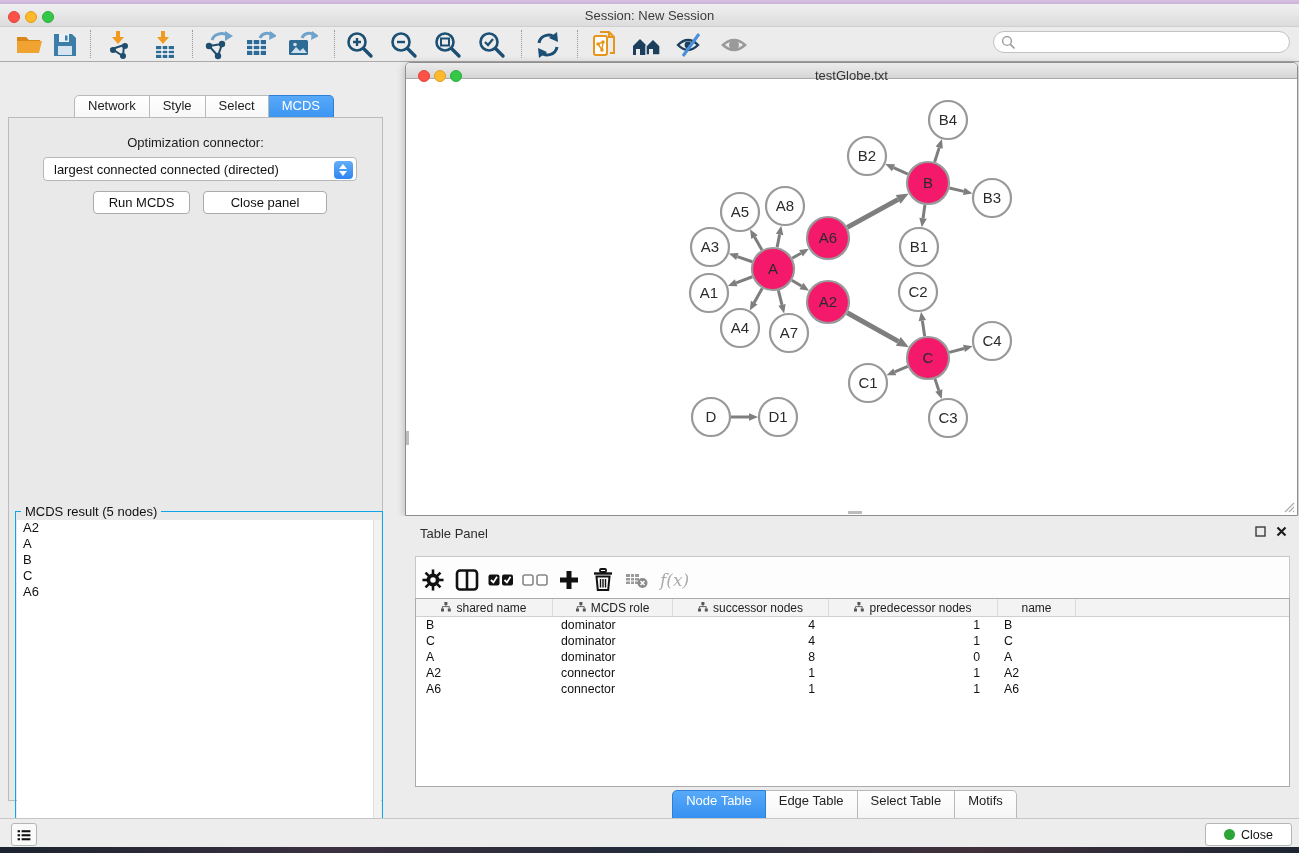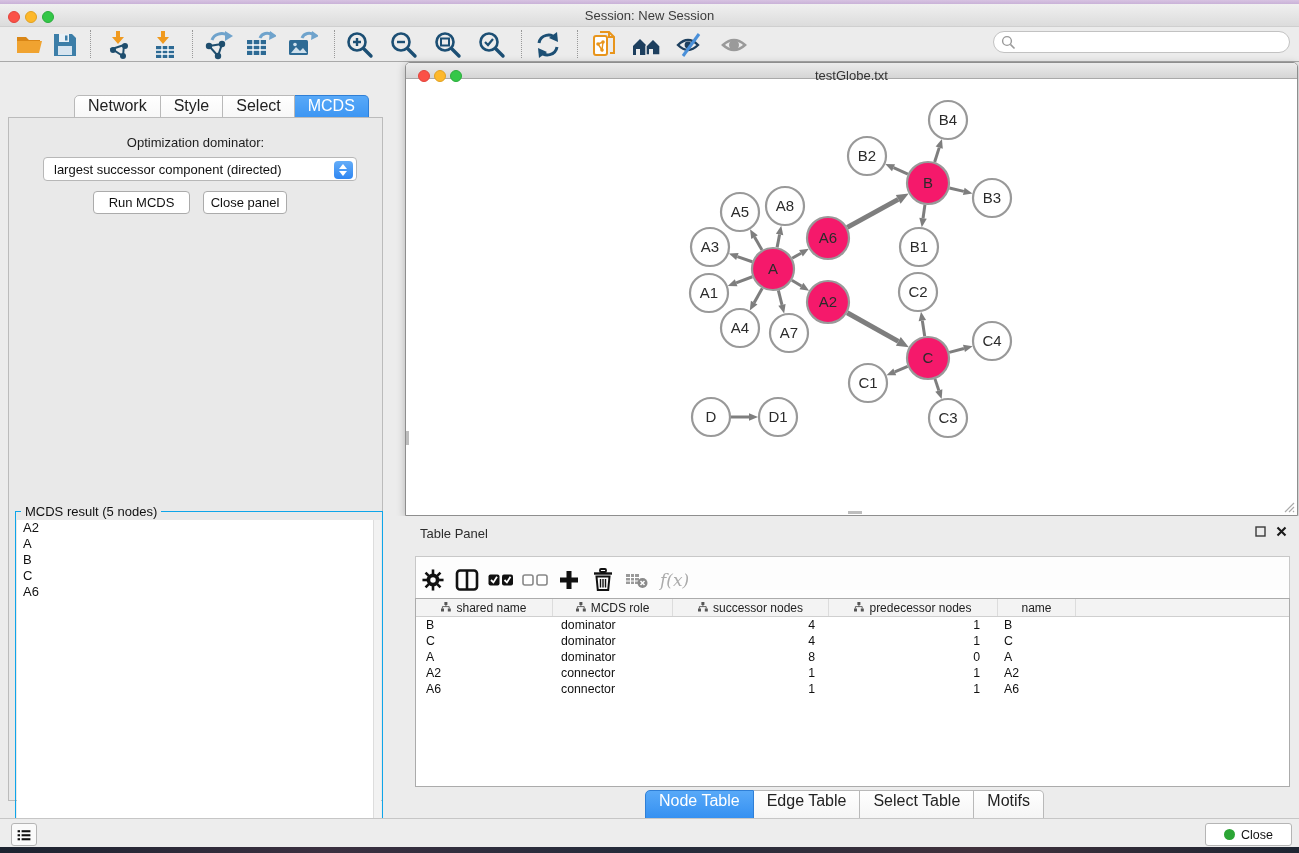--- a/index.html
+++ b/index.html
@@ -31,21 +31,21 @@
     border:none; outline:none; font-size:12px; background:transparent; }
   #search-glass { position:absolute; left:7px; top:3px; }
 
   
   #control-panel { left:0; top:62px; width:390px; height:756px; background:#ececec; }
   #cp-header { left:0; top:0; width:390px; height:30px; }
   #cp-title { position:absolute; left:11px; top:9px; font-size:13px; color:#2d2d2d; }
   .mini-btn { position:absolute; top:8px; width:14px; height:14px; display:flex;
     align-items:center; justify-content:center; }
   #cp-tabs { position:absolute; left:74px; top:33px; height:22px; display:flex; }
-  .seg { height:34px; line-height:20px; padding:0 13px; font-size:16px; color:#222;
+  .seg { height:34px; line-height:20px; padding:0 13px; font-size:13px; color:#222;
     background:linear-gradient(#ffffff,#f3f3f3); border:1px solid #b9b9b9;
     border-left:none; }
   .seg:first-child { border-left:1px solid #b9b9b9;
     border-radius:5px 0 0 5px; }
   .seg:last-child { border-radius:0 5px 5px 0; }
   .seg.active { background:linear-gradient(#58a9f8,#2f8cf0);
     border-color:#2f7fd6; color:#fff; }
   #cp-content { position:absolute; left:8px; top:55px; width:375px; height:684px;
     background:#e9e9e9; border:1px solid #bbb; }
   #opt-label { position:absolute; left:0; top:17px; width:100%; text-align:center;
@@ -56,21 +56,21 @@
   #opt-stepper { position:absolute; right:3px; top:3px; width:19px; height:18px;
     border-radius:4px; background:linear-gradient(#64adf8,#2e86f2); }
   .chev { position:absolute; left:5px; width:0; height:0;
     border-left:4.5px solid transparent; border-right:4.5px solid transparent; }
   .chev.up { top:3px; border-bottom:5px solid #fff; }
   .chev.dn { bottom:3px; border-top:5px solid #fff; }
   .push-btn { position:absolute; top:73px; height:23px; background:#fff;
     border:1px solid #ababab; border-radius:4px; font-size:13px; color:#111;
     font-family:"Liberation Sans",sans-serif; }
   #run-btn   { left:84px;  width:97px; }
-  #close-btn { left:194px; width:84px; }
+  #close-btn { left:194px; width:124px; }
   #mcds-box { position:absolute; left:6px; top:393px; width:368px; height:343px;
     border:1px solid #0ea5e9; }
   #mcds-box-title { position:absolute; left:5px; top:-8px; padding:0 4px;
     background:#e9e9e9; font-size:13px; color:#111; }
   #mcds-list { position:absolute; left:1px; top:8px; width:357px; height:333px;
     background:#fff; overflow:hidden; }
   .mcds-item { font-size:13px; color:#111; line-height:16px; padding-left:6px; }
   #mcds-scroll { position:absolute; right:1px; top:8px; width:8px; height:333px;
     background:#f2f2f2; border-left:1px solid #ddd; }
 
@@ -300,23 +300,23 @@
 </div>
 
 <div id="control-panel" class="abs">
   <div id="cp-tabs">
       <span class="seg">Network</span>
       <span class="seg">Style</span>
       <span class="seg">Select</span>
       <span class="seg active">MCDS</span>
     </div>
   <div id="cp-content">
-    <div id="opt-label">Optimization dominator:</div>
+    <div id="opt-label">Optimization connector:</div>
     <div id="opt-select">
-      <span id="opt-select-text">largest successor component (directed)</span>
+      <span id="opt-select-text">largest connected connected (directed)</span>
       <span id="opt-stepper">
         <span class="chev up"></span>
           <span class="chev dn"></span>
       </span>
     </div>
     <button class="push-btn" id="run-btn">Run MCDS</button>
     <button class="push-btn" id="close-btn">Close panel</button>
     <div id="mcds-box">
       <span id="mcds-box-title">MCDS result (5 nodes)</span>
       <div id="mcds-list">

